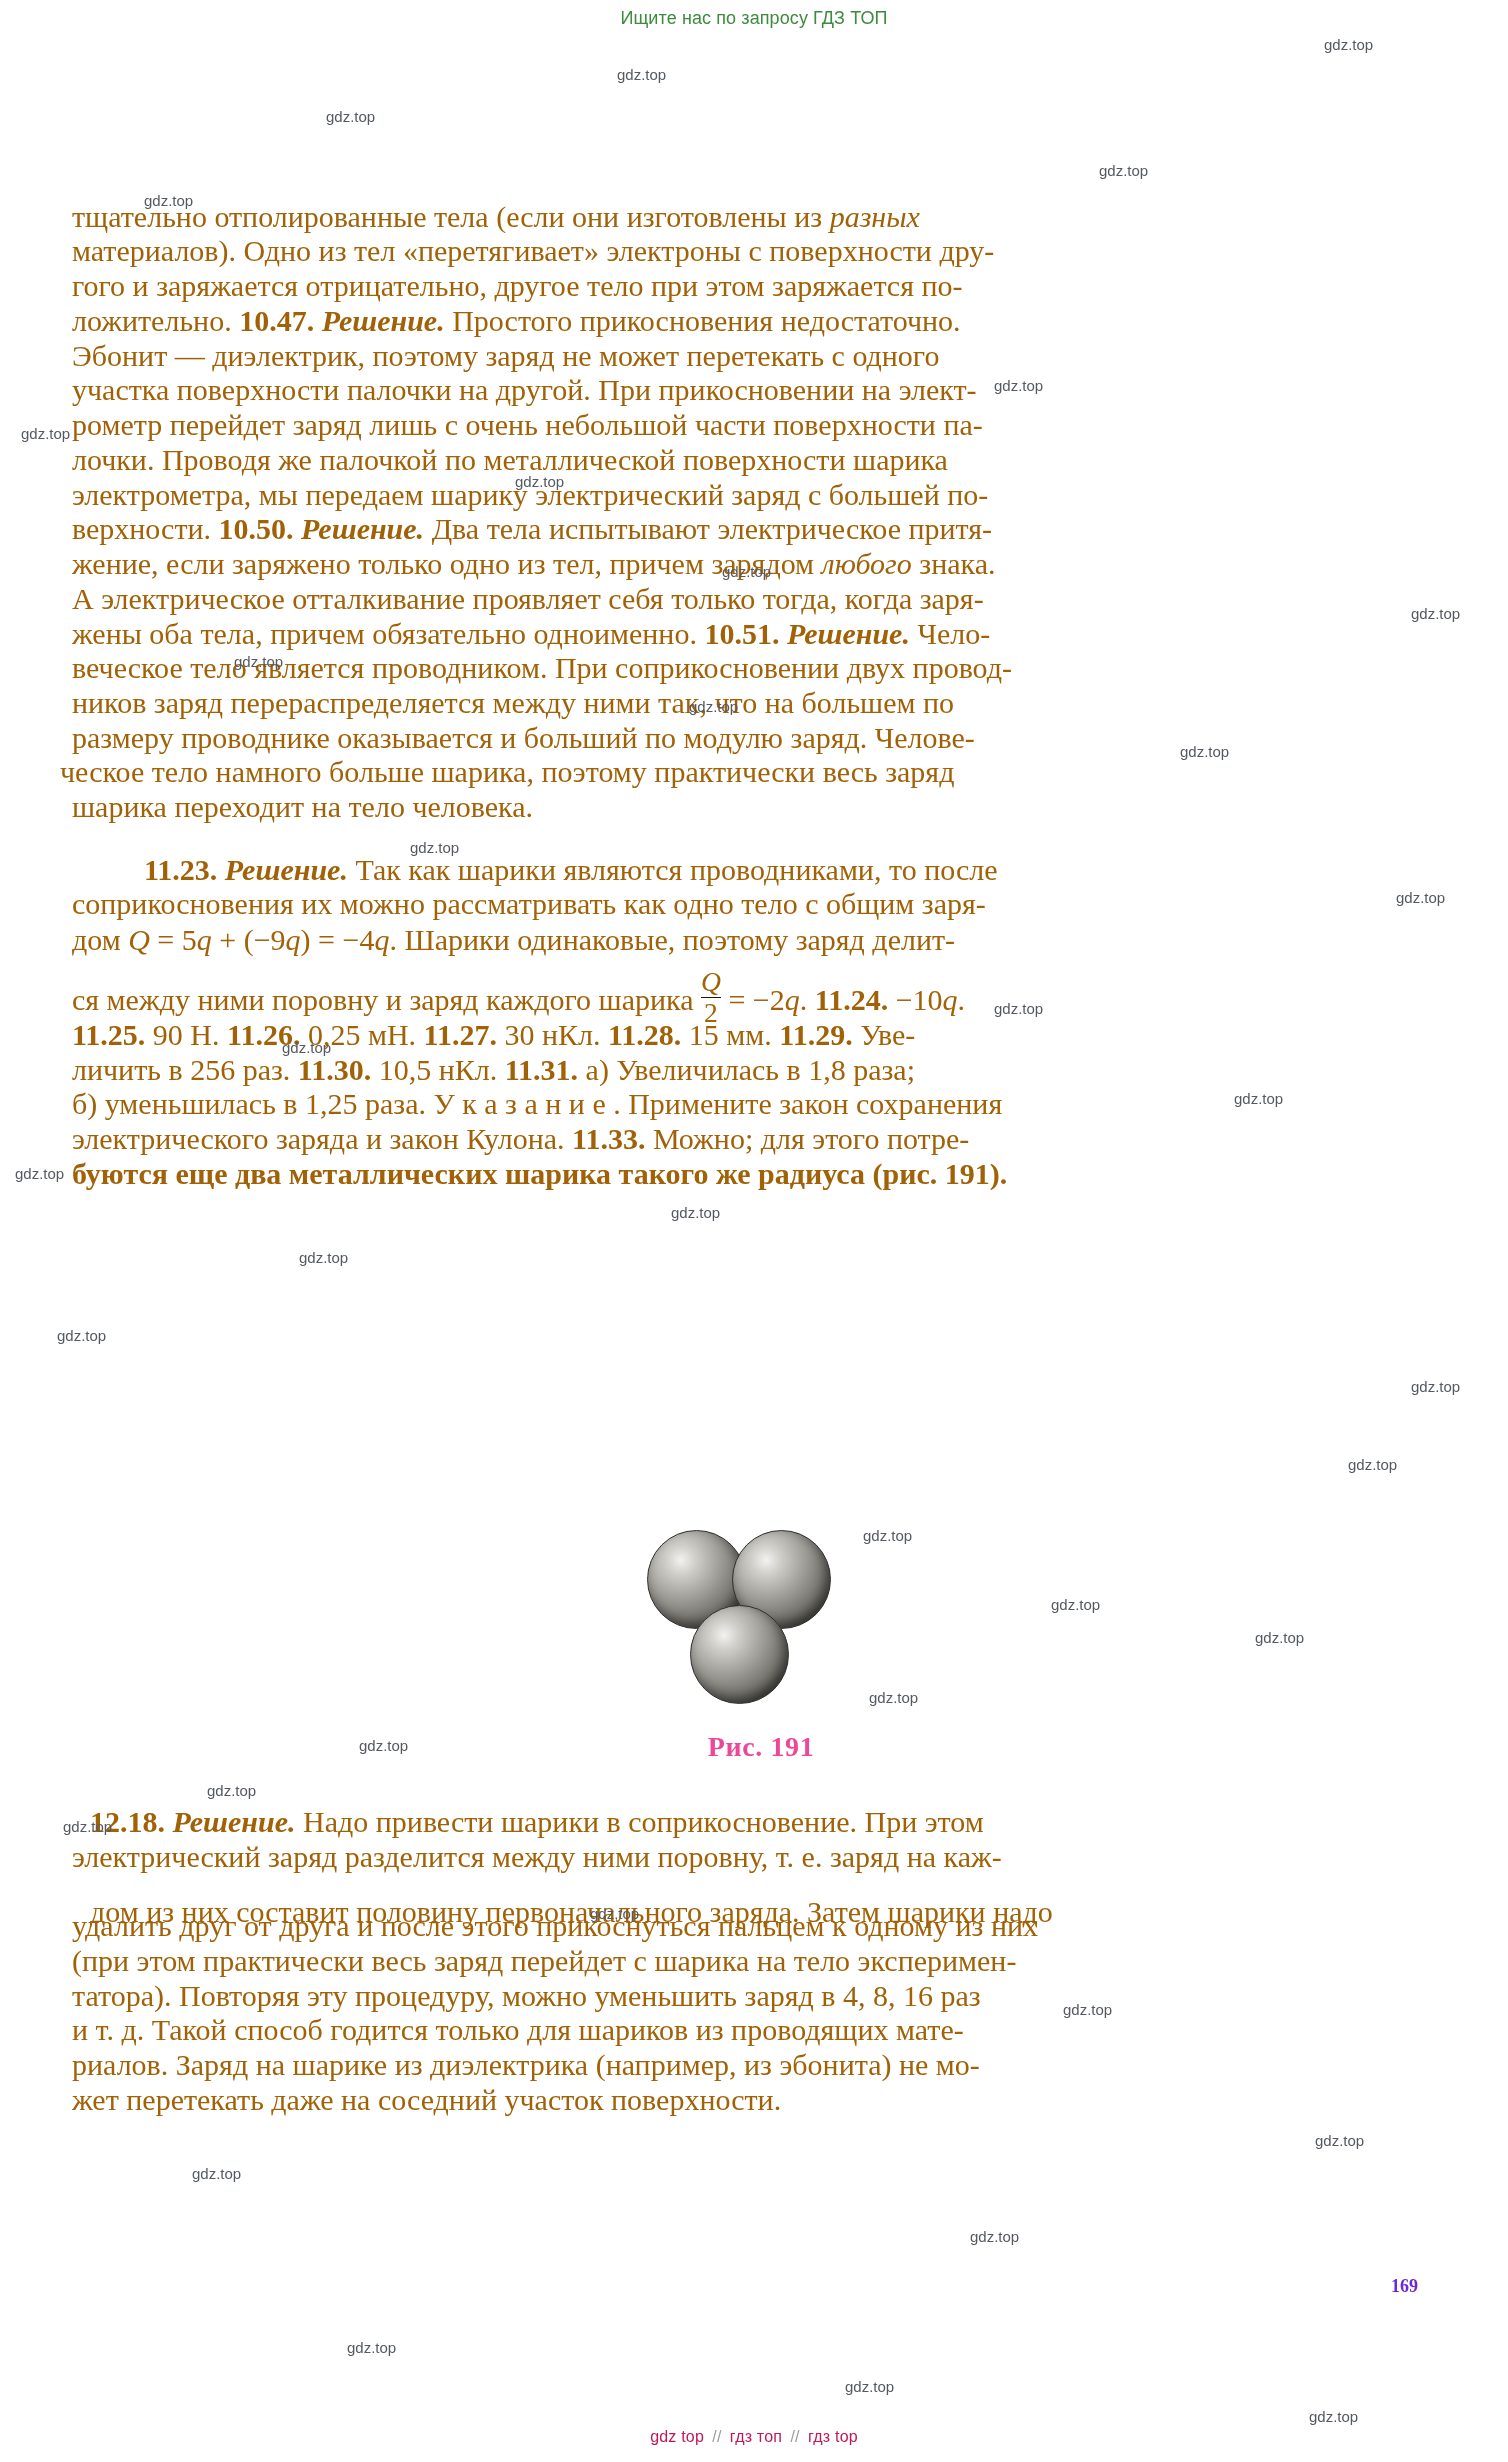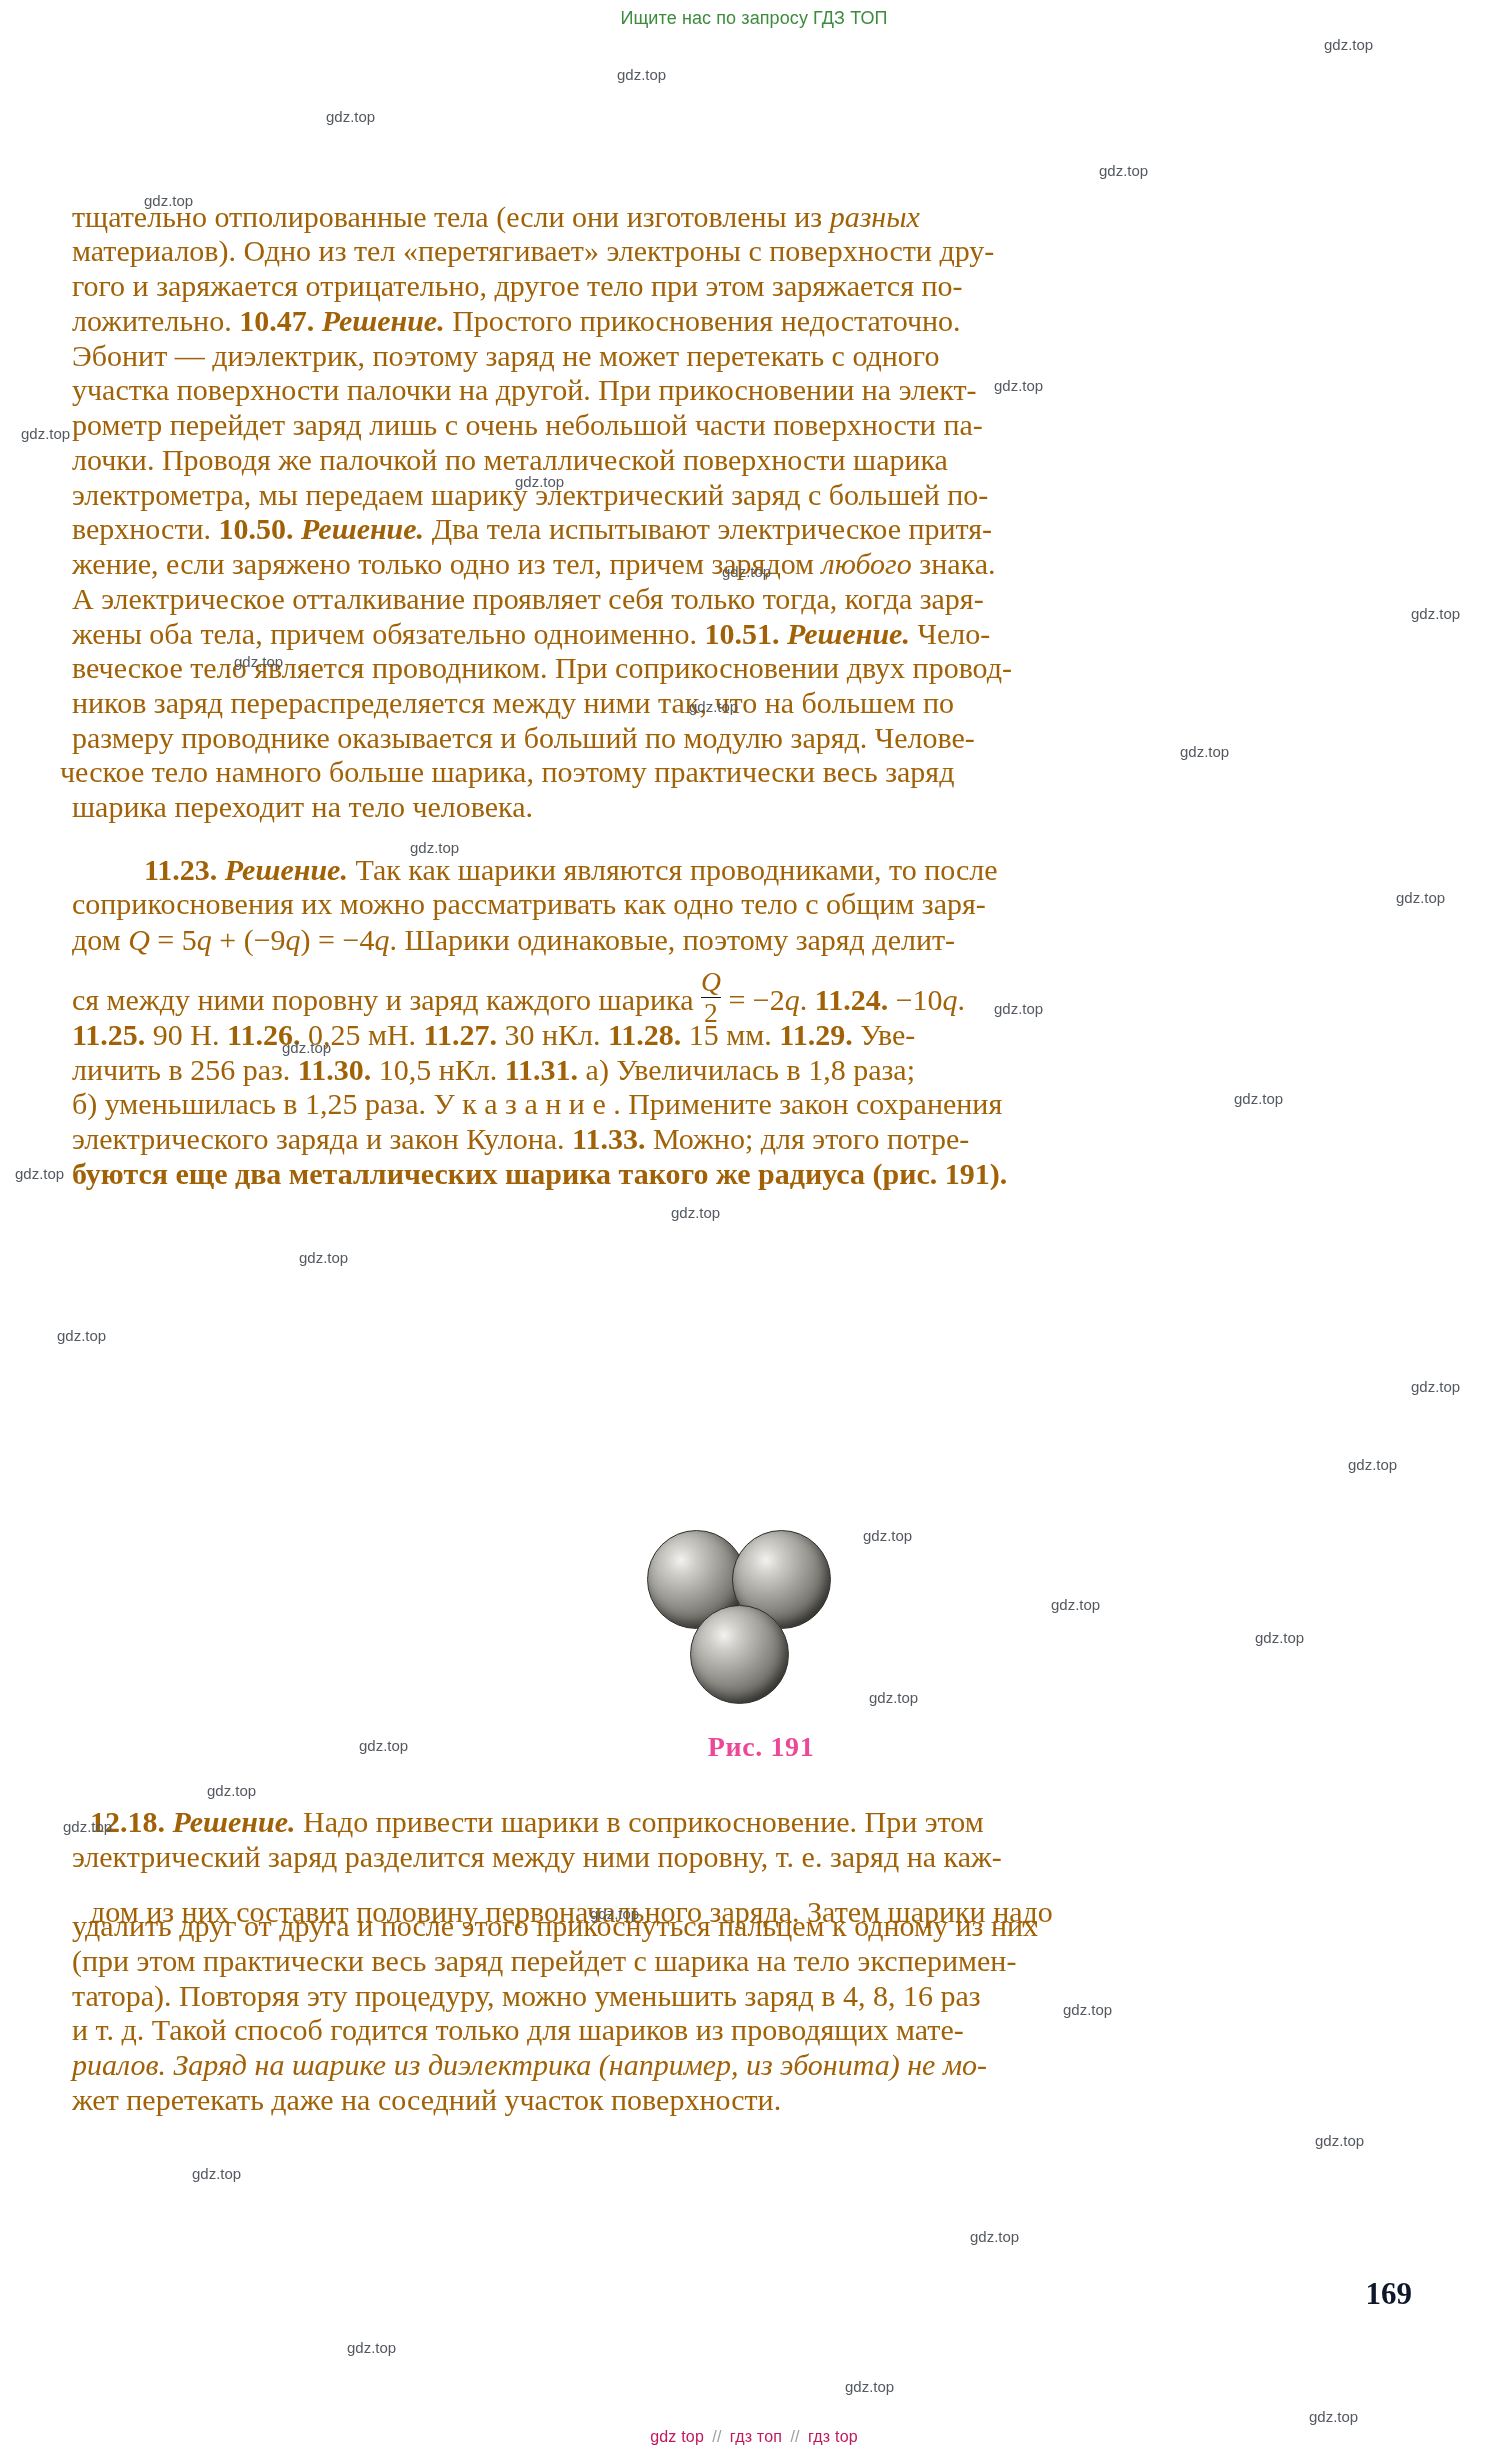--- a/index.html
+++ b/index.html
@@ -115,26 +115,26 @@
     text-align: center;
     font-family: "Liberation Serif", serif;
     font-weight: bold;
     font-size: 28px;
     color: #ec4899;
     letter-spacing: 0.6px;
   }
 
   .pagenum {
     position: absolute;
-    right: 96px;
+    right: 90px;
     top: 2276px;
     font-family: "Liberation Serif", serif;
     font-weight: bold;
-    font-size: 31px;
-    color: #0f172a;
+    font-size: 18px;
+    color: #6d28d9;
   }
 </style>
 </head>
 <body>
 
 <div class="top-banner">Ищите нас по запросу ГДЗ ТОП</div>
 
 <div class="page">
   <div id="lines">
       <div class="line" style="left: 72px; top: 204px;">тщательно  отполированные  тела  (если  они  изготовлены  из  <span class="i">разных</span></div>
@@ -164,21 +164,21 @@
       <div class="line" style="left: 72px; top: 1091px;">б)  уменьшилась  в  1,25  раза.  У к а з а н и е .  Примените  закон  сохранения</div>
       <div class="line" style="left: 72px; top: 1126px;">электрического  заряда  и  закон  Кулона.  <span class="b">11.33.</span>  Можно;  для  этого  потре-</div>
       <div class="line" style="left: 72px; top: 1161px; font-weight: bold;">буются  еще  два  металлических  шарика  такого  же  радиуса  (рис.  191).</div>
       <div class="line" style="left: 90px; top: 1809px;"><span class="b">12.18.</span>  <span class="bi">Решение.</span>  Надо  привести  шарики  в  соприкосновение.  При  этом</div>
       <div class="line" style="left: 72px; top: 1844px;">электрический  заряд  разделится  между  ними  поровну,  т. е.  заряд  на  каж-</div>
       <div class="line" style="left: 90px; top: 1878px; margin-top: 21px;">дом  из  них  составит  половину  первоначального  заряда.  Затем  шарики  надо</div>
       <div class="line" style="left: 72px; top: 1913px;">удалить  друг  от  друга  и  после  этого  прикоснуться  пальцем  к  одному  из  них</div>
       <div class="line" style="left: 72px; top: 1948px;">(при  этом  практически  весь  заряд  перейдет  с  шарика  на  тело  эксперимен-</div>
       <div class="line" style="left: 72px; top: 1983px;">татора).  Повторяя  эту  процедуру,  можно  уменьшить  заряд  в  4,  8,  16  раз</div>
       <div class="line" style="left: 72px; top: 2017px;">и  т. д.  Такой  способ  годится  только  для  шариков  из  проводящих  мате-</div>
-      <div class="line" style="left: 72px; top: 2052px; font-style: italic;">риалов.  Заряд  на  шарике  из  диэлектрика  (например,  из  эбонита)  не  мо-</div>
+      <div class="line" style="left: 72px; top: 2052px;">риалов.  Заряд  на  шарике  из  диэлектрика  (например,  из  эбонита)  не  мо-</div>
       <div class="line" style="left: 72px; top: 2087px;">жет  перетекать  даже  на  соседний  участок  поверхности.</div>
     </div>
 
   <div class="figure">
     <div class="ball left"></div>
     <div class="ball right"></div>
     <div class="ball bot"></div>
   </div>
 
   <div class="figcaption">Рис. 191</div>

